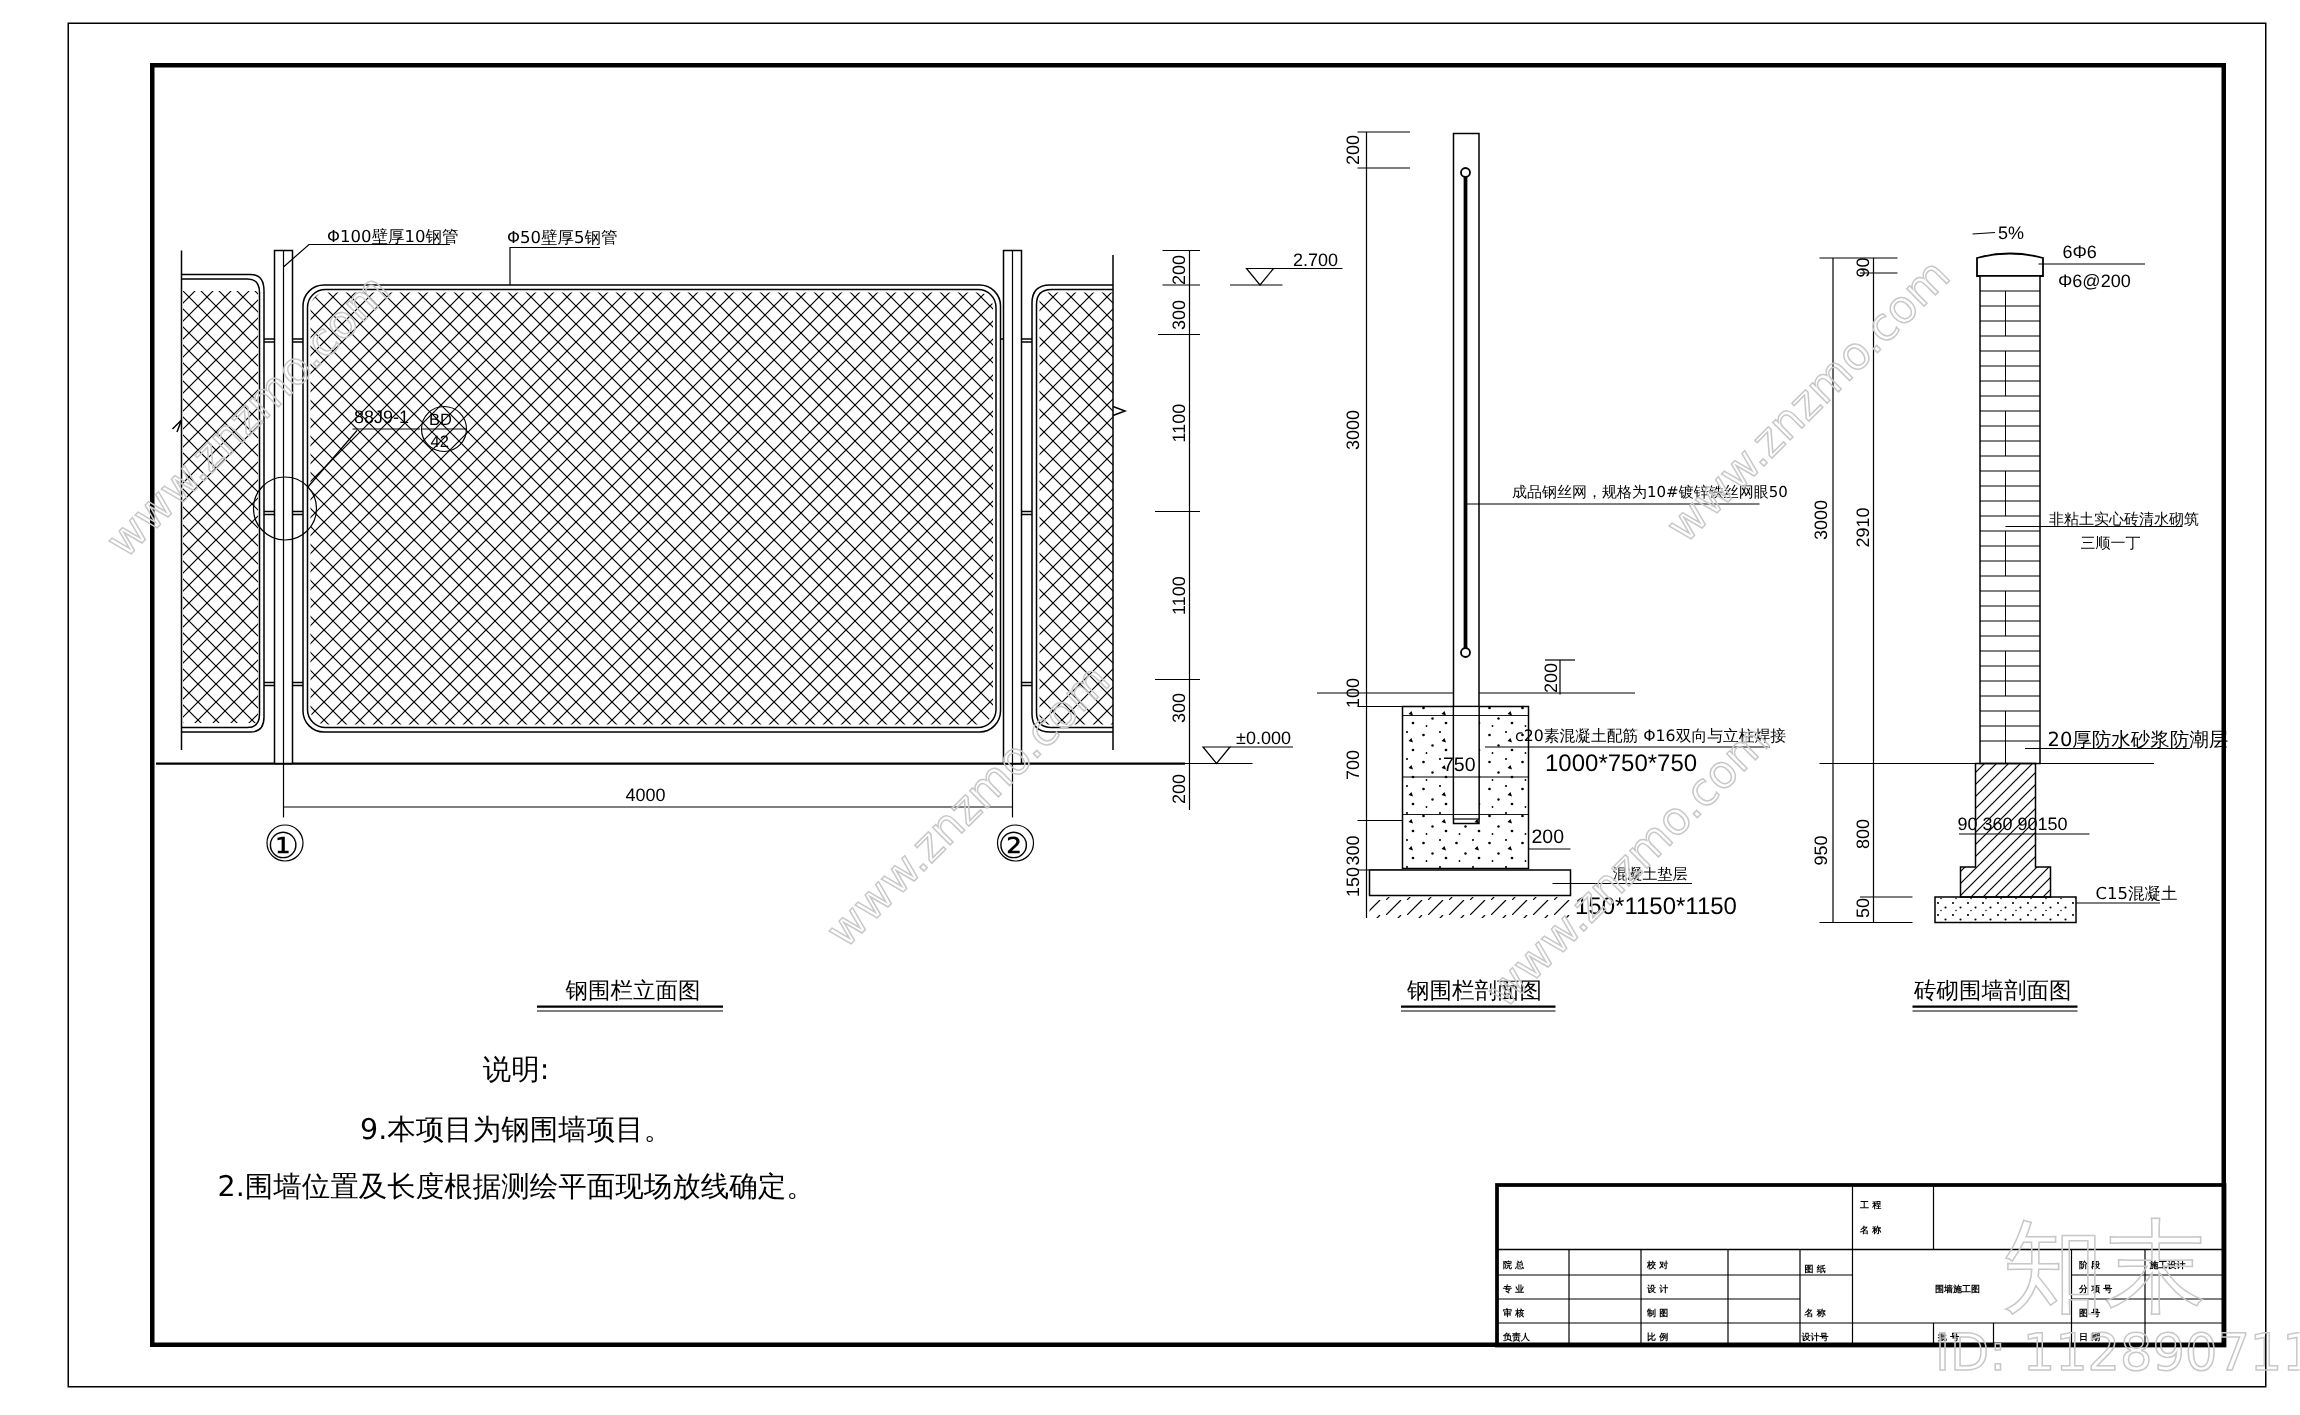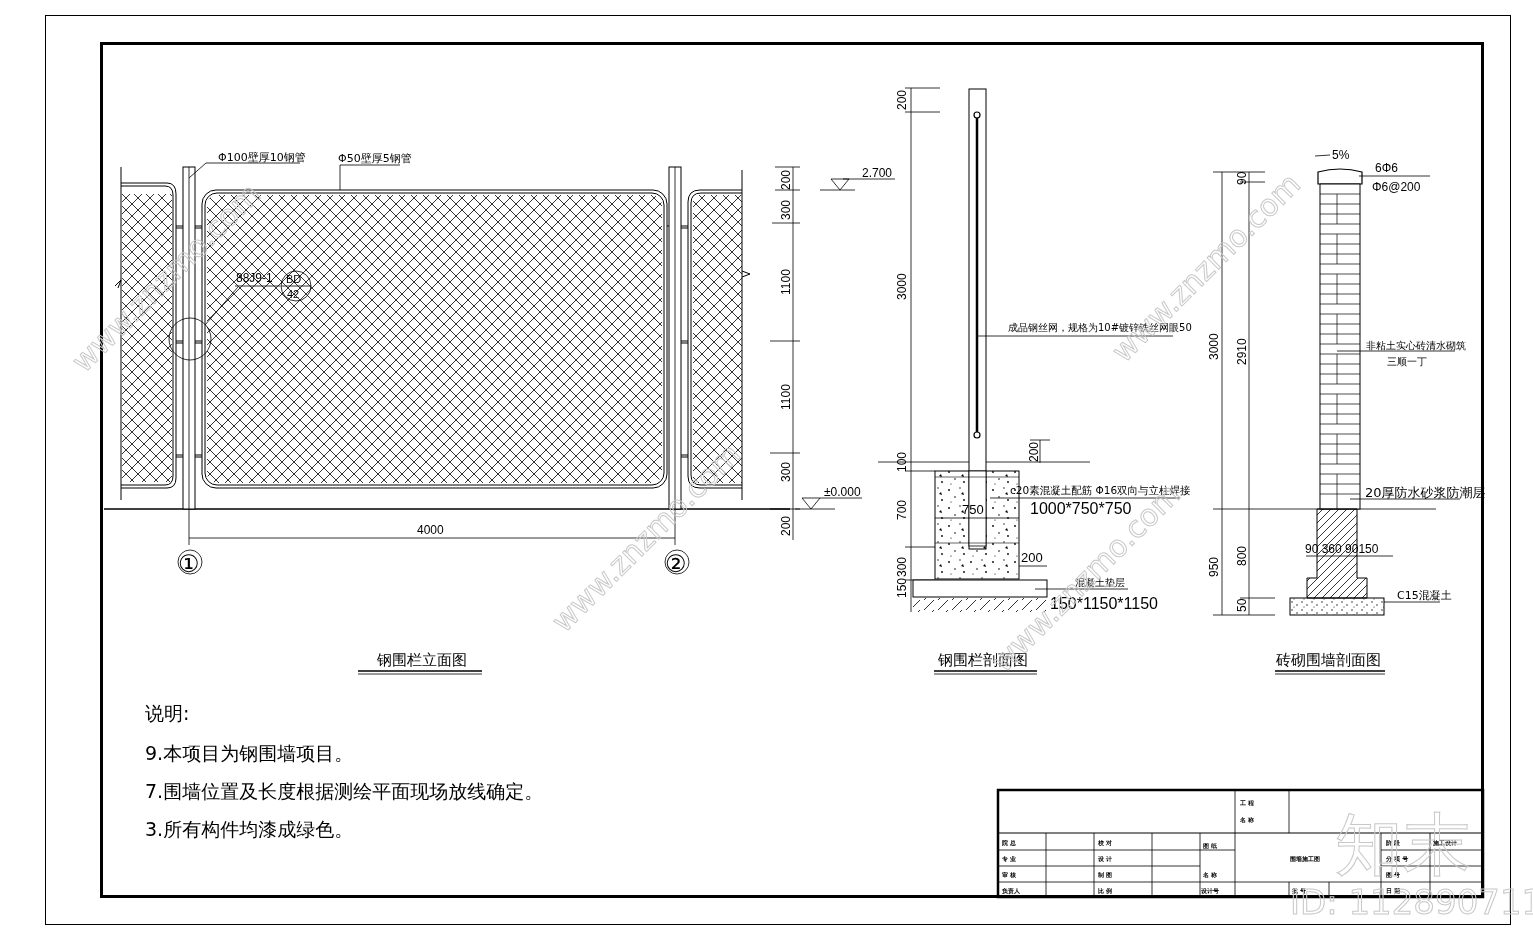--- a/index.html
+++ b/index.html
@@ -2,21 +2,21 @@
 <html><head>
 <meta charset="utf-8">
 <style>
   html, body { margin: 0; padding: 0; background: #ffffff; }
   body { width: 1533px; height: 943px; position: relative; overflow: hidden;
          font-family: "DejaVu Sans", "Liberation Sans", sans-serif; color: #000; }
   svg { position: absolute; left: 0; top: 0; }
   .t { font-family: "DejaVu Sans", sans-serif; fill: #000; }
   .tn { font-family: "Liberation Sans", "DejaVu Sans", sans-serif; fill: #000; }
   .notes { position: absolute; left: 145px; top: 694px; font-size: 19px; line-height: 38px;
-           font-family: "DejaVu Sans", sans-serif; }
+           font-family: "DejaVu Sans", sans-serif; text-align: center; }
   .notes div { white-space: nowrap; }
   .notes .hd { margin-bottom: 2px; }
   .wm { position: absolute; font-family: "DejaVu Sans", sans-serif; color: rgba(0,0,0,0);
         -webkit-text-stroke: 1px #c8c8c8; pointer-events: none; white-space: nowrap; }
 </style>
 </head>
 <body>
 
 <svg width="1533" height="943" viewBox="0 0 1533 943">
   <defs>
@@ -324,22 +324,21 @@
     <text x="1386" y="877">图 号</text>
     <text x="1386" y="893">日 期</text>
     <text x="1433" y="845">施工设计</text>
     <text x="1292" y="893">批 号</text>
   </g>
 </svg>
 
 <div class="notes">
   <div class="hd">说明:</div>
   <div>9.本项目为钢围墙项目。</div>
-  <div>7.围墙位置及长度根据测绘平面现场放线确定。</div>
-  <div>3.所有构件均漆成绿色。</div>
+  <div>2.围墙位置及长度根据测绘平面现场放线确定。</div>
 </div>
 
 <div class="wm" style="left:1335px; top:800px; font-size:68px;">知末</div>
 <div class="wm" style="left:1290px; top:882px; font-size:34px;">ID: 1128907117</div>
 <div class="wm" style="left:40px; top:260px; font-size:30px; transform:rotate(-45deg);">www.znzmo.com</div>
 <div class="wm" style="left:520px; top:520px; font-size:30px; transform:rotate(-45deg);">www.znzmo.com</div>
 <div class="wm" style="left:1080px; top:250px; font-size:30px; transform:rotate(-45deg);">www.znzmo.com</div>
 <div class="wm" style="left:960px; top:560px; font-size:30px; transform:rotate(-45deg);">www.znzmo.com</div>
 
 </body></html>

